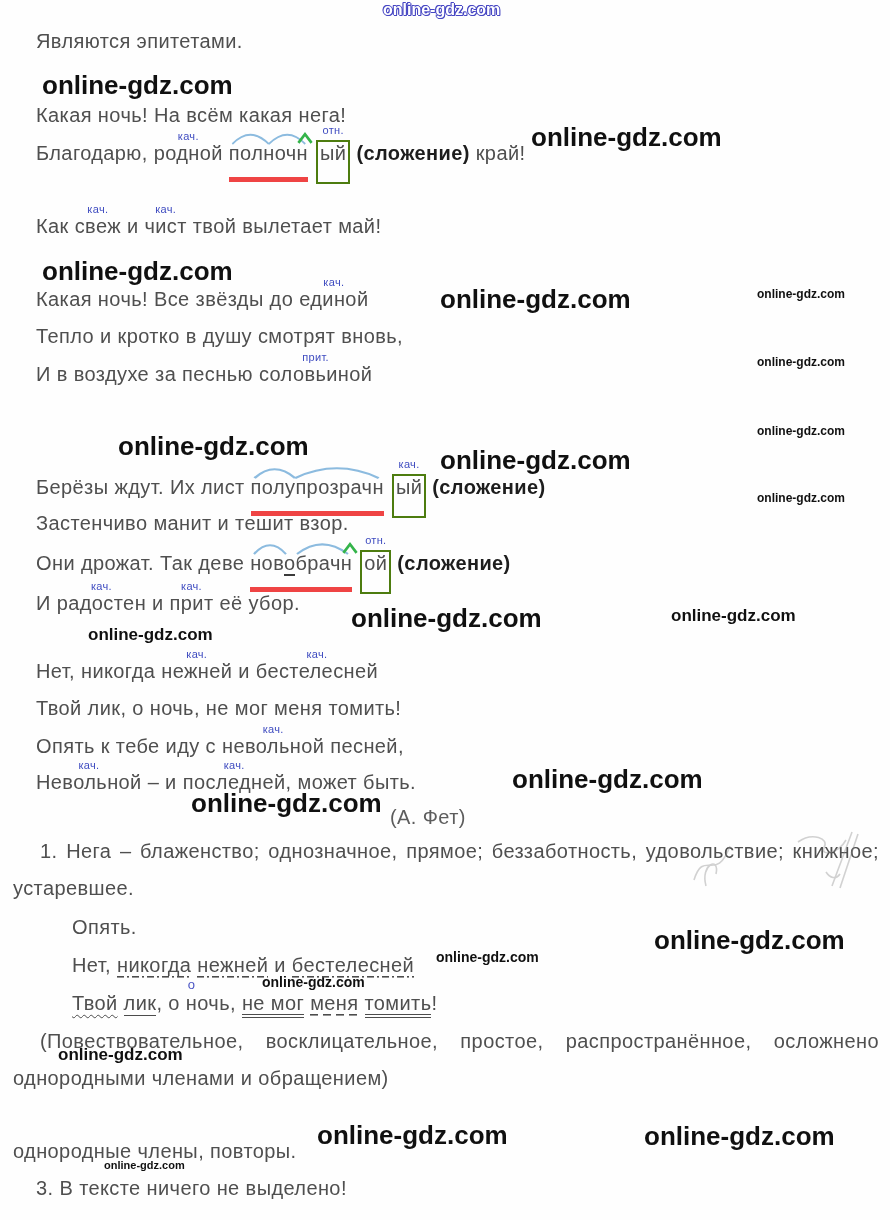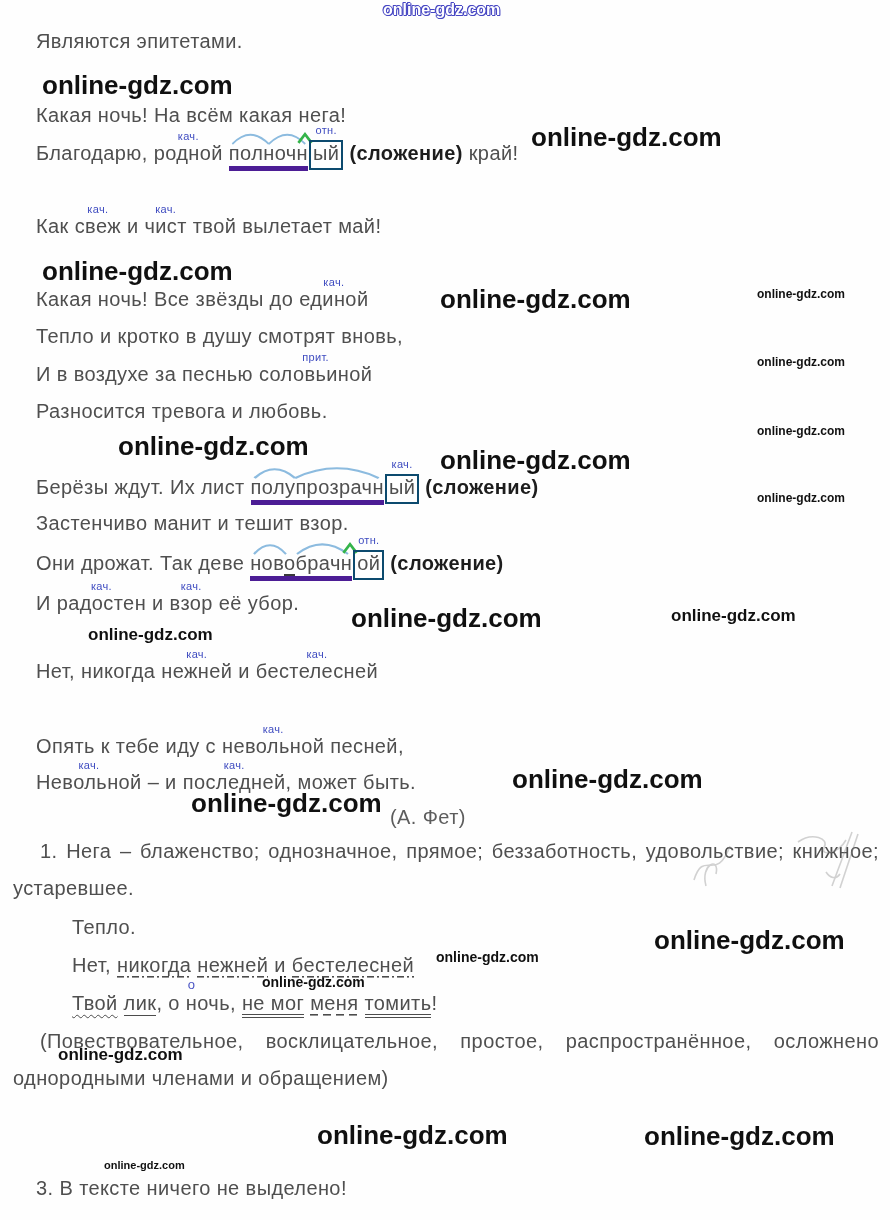--- a/index.html
+++ b/index.html
@@ -11,27 +11,27 @@
   .wm-big   { font-size:26px; }
   .wm-med   { font-size:17px; font-weight:700; }
   .wm-small { font-size:12px; }
   .wm-small2{ font-size:14px; }
   .wm-tiny  { font-size:11px; font-weight:700; }
   .wm-outline { font-size:16px; font-weight:700; color:#ffffff;
       text-shadow:1px 0 #4747c3,-1px 0 #4747c3,0 1px #4747c3,0 -1px #4747c3,1px 1px #4747c3,-1px -1px #4747c3; }
   .lblword { display:inline-block; position:relative; }
   .mlabel { position:absolute; top:-12px; left:50%; transform:translateX(-50%);
             font-size:11px; letter-spacing:0.3px; color:#3f4cc0; font-weight:400; white-space:nowrap; }
-  .stem { display:inline-block; position:relative; border-bottom:5px solid #4c1d95; padding-bottom:1px; }
+  .stem { display:inline-block; position:relative; border-bottom:5px solid #ef4444; padding-bottom:12px; }
   .arcs { position:absolute; left:1%; top:-10px; width:98%; height:13px; overflow:visible; }
   .arcs path { fill:none; stroke:#8cbbdf; stroke-width:2.2; }
   .caret-ic { position:absolute; top:-9px; width:16px; height:11px; overflow:visible; }
   .caret-ic polyline { fill:none; stroke:#34b44a; stroke-width:2.4; }
-  .endbox { display:inline-block; position:relative; border:2px solid #0c4a6e;
-            padding:1px 2px 4px 2px; margin-left:1px; line-height:1.05; }
+  .endbox { display:inline-block; position:relative; border:2px solid #4d7c0f;
+            padding:1px 2px 18px 2px; margin-left:8px; line-height:1.05; }
   .boxlbl { top:-17px; }
   .conn-o { border-bottom:2px solid #3a3a3a; }
   .bnote { font-weight:700; color:#1d1d1d; }
   .para { position:absolute; font-size:20px; letter-spacing:0.4px; color:#4f4f4f; }
   .block { left:0; width:879px; }
   .jline { text-align:justify; text-align-last:justify; }
   .indent { text-indent:40px; }
   .nowrap { white-space:nowrap; }
   .u-dashdot { padding-bottom:2px;
       background-image:repeating-linear-gradient(to right,#4c4c4c 0 7px,transparent 7px 10px,#4c4c4c 10px 12px,transparent 12px 15px);
@@ -89,59 +89,60 @@
 
 
   <div class="line" style="top:215px"><span>Как </span><span class="lblword"><span class="mlabel">кач.</span><span>свеж</span></span><span> и </span><span class="lblword"><span class="mlabel">кач.</span><span>чист</span></span><span> твой вылетает май!</span></div>
 
   <div class="line" style="top:288px"><span>Какая ночь! Все звёзды до </span><span class="lblword"><span class="mlabel">кач.</span><span>единой</span></span></div>
 
   <div class="line" style="top:325px"><span>Тепло и кротко в душу смотрят вновь,</span></div>
 
   <div class="line" style="top:363px"><span>И в воздухе за песнью </span><span class="lblword"><span class="mlabel">прит.</span><span>соловьиной</span></span></div>
 
-  <div class="line" style="top:400px"><span>Разносится тревога и любовь.</span></div>
 
   <div class="line" style="top:474px"><span>Берёзы ждут. Их лист </span><span class="stem"><span>полупрозрачн</span><svg class="arcs" viewBox="0 0 100 14" preserveAspectRatio="none">
           <path d="M2,13 Q17,-6 33,13"></path>
           <path d="M33,13 Q65,-8 97,13"></path>
         </svg></span><span class="endbox"><span class="mlabel boxlbl">кач.</span><span>ый</span></span><span> </span><span class="bnote">(сложение)</span></div>
 
   <div class="line" style="top:512px"><span>Застенчиво манит и тешит взор.</span></div>
 
   <div class="line" style="top:550px"><span>Они дрожат. Так деве </span><span class="stem"><span>нов</span><span class="conn-o">о</span><span>брачн</span><svg class="arcs" viewBox="0 0 100 14" preserveAspectRatio="none">
           <path d="M3,13 Q19,-6 35,13"></path>
           <path d="M46,13 Q71,-8 97,13"></path>
         </svg><svg class="caret-ic" style="right:-6px" viewBox="0 0 14 10">
           <polyline points="1,9 7,1 13,9"></polyline>
         </svg></span><span class="endbox"><span class="mlabel boxlbl">отн.</span><span>ой</span></span><span> </span><span class="bnote">(сложение)</span></div>
 
-  <div class="line" style="top:592px"><span>И </span><span class="lblword"><span class="mlabel">кач.</span><span>радостен</span></span><span> и </span><span class="lblword"><span class="mlabel">кач.</span><span>взор</span></span><span> её убор.</span></div>
+  <div class="line" style="top:592px"><span>И </span><span class="lblword"><span class="mlabel">кач.</span><span>радостен</span></span><span> и </span><span class="lblword"><span class="mlabel">кач.</span><span>прит</span></span><span> её убор.</span></div>
 
   <div class="line" style="top:660px"><span>Нет, никогда </span><span class="lblword"><span class="mlabel">кач.</span><span>нежней</span></span><span> и </span><span class="lblword"><span class="mlabel">кач.</span><span>бестелесней</span></span></div>
 
+  <div class="line" style="top:697px"><span>Твой лик, о ночь, не мог меня томить!</span></div>
 
   <div class="line" style="top:735px"><span>Опять к тебе иду с </span><span class="lblword"><span class="mlabel">кач.</span><span>невольной</span></span><span> песней,</span></div>
 
   <div class="line" style="top:771px"><span class="lblword"><span class="mlabel">кач.</span><span>Невольной</span></span><span> – и </span><span class="lblword"><span class="mlabel">кач.</span><span>последней</span></span><span>, может быть.</span></div>
 
   <div class="line" style="left:390px;top:806px;color:#5d5d5d"><span>(А. Фет)</span></div>
 
   <div class="para block jline indent" style="top:840px"><span>1. Нега – блаженство; однозначное, прямое; беззаботность, удовольствие; книжное;</span></div>
   <div class="para" style="left:13px;top:877px"><span>устаревшее.</span></div>
 
-  <div class="para nowrap" style="left:72px;top:916px"><span>Тепло.</span></div>
+  <div class="para nowrap" style="left:72px;top:916px"><span>Опять.</span></div>
 
   <div class="para nowrap" style="left:72px;top:954px"><span>Нет, </span><span class="u-dashdot">никогда</span><span> </span><span class="u-dashdot">нежней</span><span> и </span><span class="u-dashdot">бестелесней</span></div>
 
   <div class="para nowrap" style="left:72px;top:992px"><span class="u-wavy">Твой</span><span> </span><span class="u-solid">лик</span><span>, о </span><span class="lblword"><span class="o-mark">о</span><span>ночь</span></span><span>, </span><span class="u-double">не мог</span><span> </span><span class="u-dashed">меня</span><span> </span><span class="u-double">томить</span><span>!</span></div>
 
   <div class="para" style="left:13px;top:1067px"><span>однородными членами и обращением)</span></div>
   <div class="para block jline indent" style="top:1030px"><span>(Повествовательное, восклицательное, простое, распространённое, осложнено</span></div>
 
+  <div class="para" style="left:13px;top:1140px"><span>однородные члены, повторы.</span></div>
 
   <div class="para" style="left:36px;top:1177px"><span>3. В тексте ничего не выделено!</span></div>
 
   <svg class="scrib" style="left:686px;top:834px" width="72" height="60" viewBox="0 0 72 60">
       <path d="M8,46 C18,14 30,50 44,12"></path>
       <path d="M20,52 C14,30 34,22 30,40"></path>
     </svg>
   <svg class="scrib" style="left:786px;top:828px" width="78" height="66" viewBox="0 0 78 66">
       <path d="M12,14 C26,4 44,10 38,20 C34,28 52,26 60,12"></path>
       <path d="M66,4 L46,58"></path>

